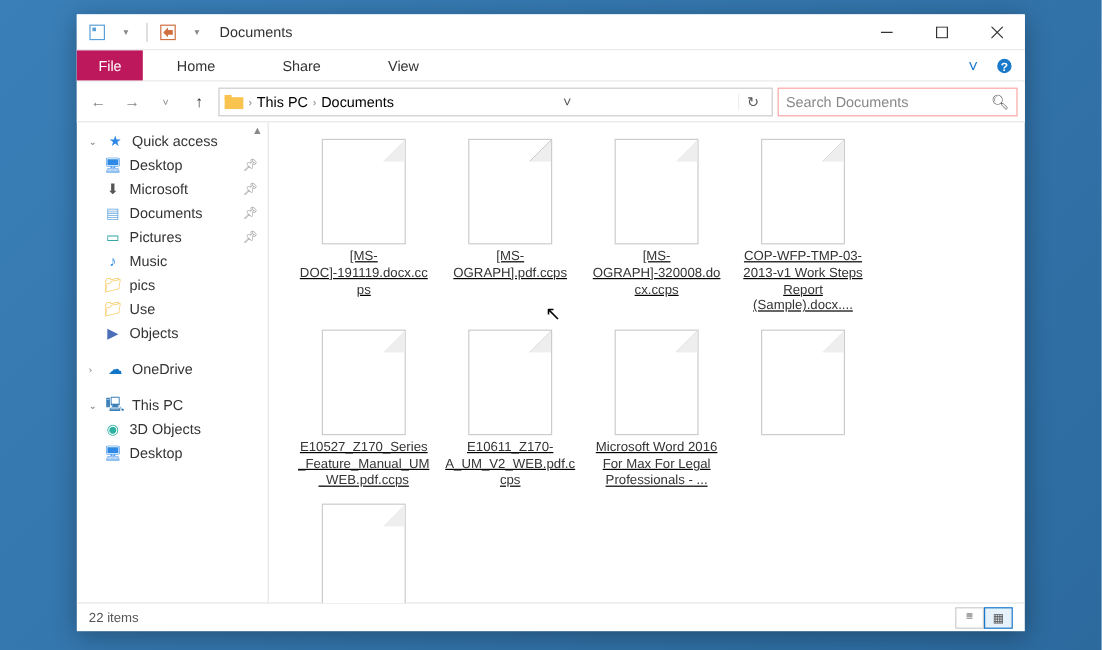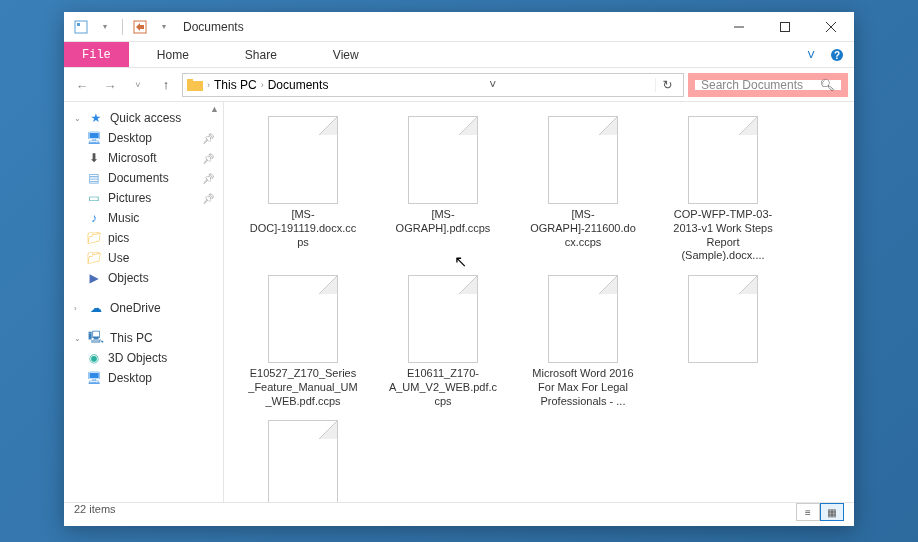--- a/index.html
+++ b/index.html
@@ -8,49 +8,49 @@
 .window { position: absolute; left: 64px; top: 12px; width: 790px; height: 514px; background: #fff; box-shadow: 0 4px 20px rgba(0,0,0,0.3); z-index: 1; display: flex; flex-direction: column; }
 .titlebar { height: 30px; background: #fff; display: flex; align-items: center; border-bottom: 1px solid #e5e5e5; }
 .qat { display: flex; align-items: center; padding-left: 6px; gap: 2px; }
 .qat-icon { width: 22px; height: 22px; display: flex; align-items: center; justify-content: center; font-size: 11px; }
 .qat-sep { width: 1px; height: 16px; background: #ccc; margin: 0 4px; }
 .title-text { margin-left: 8px; font-size: 12px; color: #333; }
 .win-controls { margin-left: auto; display: flex; }
 .win-btn { width: 46px; height: 30px; display: flex; align-items: center; justify-content: center; font-size: 11px; color: #333; }
 .ribbon { height: 26px; background: #fff; display: flex; align-items: stretch; border-bottom: 1px solid #e5e5e5; }
 .ribbon-tab { padding: 0 28px; font-size: 12px; color: #333; display: flex; align-items: center; }
-.ribbon-tab.file { background: #ec4899; color: #fff; padding: 0 18px; font-family: Liberation Mono, monospace; }
+.ribbon-tab.file { background: #be185d; color: #fff; padding: 0 18px; }
 .ribbon-right { margin-left: auto; display: flex; align-items: center; padding-right: 8px; gap: 8px; }
 .ribbon-icon { width: 18px; height: 18px; display: flex; align-items: center; justify-content: center; color: #1979ca; font-size: 14px; }
 .navbar { height: 34px; background: #fff; display: flex; align-items: center; padding: 0 6px; gap: 4px; border-bottom: 1px solid #e5e5e5; }
 .nav-btn { width: 24px; height: 24px; display: flex; align-items: center; justify-content: center; color: #888; font-size: 13px; }
 .nav-btn.enabled { color: #333; }
 .addr { flex: 1; height: 24px; border: 1px solid #ccc; display: flex; align-items: center; padding: 0 4px; gap: 4px; font-size: 12px; }
 .addr-icon { width: 16px; height: 16px; display: flex; align-items: center; justify-content: center; }
 .addr-sep { color: #888; font-size: 9px; }
 .addr-refresh { width: 24px; text-align: center; color: #555; border-left: 1px solid #eee; margin-left: auto; }
-.search { width: 160px; height: 24px; border: 7px solid #fca5a5; display: flex; align-items: center; padding: 0 6px; font-size: 12px; color: #888; }
+.search { width: 200px; height: 24px; border: 1px solid #fca5a5; display: flex; align-items: center; padding: 0 6px; font-size: 12px; color: #888; }
 .search-icon { margin-left: auto; color: #555; }
 .body { flex: 1; display: flex; overflow: hidden; }
 .nav-pane { width: 160px; border-right: 1px solid #e5e5e5; padding: 6px 0; overflow-y: auto; position: relative; }
 .nav-scroll-up { position: absolute; top: 2px; right: 4px; font-size: 9px; color: #888; }
 .nav-group { margin-bottom: 10px; }
 .nav-item { display: flex; align-items: center; padding: 2px 8px 2px 22px; font-size: 12px; color: #333; gap: 6px; height: 20px; }
 .nav-item.header { padding-left: 10px; }
 .nav-item .exp { width: 8px; font-size: 8px; color: #888; }
 .nav-item .ico { width: 16px; height: 16px; display: flex; align-items: center; justify-content: center; font-size: 12px; }
 .nav-item .pin { margin-left: auto; color: #888; font-size: 10px; }
 .content { flex: 1; padding: 10px 10px 0 20px; overflow-y: auto; position: relative; }
-.file-grid { display: flex; flex-wrap: wrap; gap: 4px 22px; }
+.file-grid { display: flex; flex-wrap: wrap; gap: 4px 4px; text-decoration: underline; }
 .file-item { width: 118px; display: flex; flex-direction: column; align-items: center; padding: 4px; }
 .file-icon { width: 70px; height: 88px; background: #fff; border: 1px solid #ccc; position: relative; margin-bottom: 4px; }
 .file-icon::before { content: ""; position: absolute; top: 0; right: 0; width: 18px; height: 18px; background: linear-gradient(135deg, transparent 49%, #ccc 50%, #eee 51%); }
 .file-label { font-size: 11px; text-align: center; color: #333; line-height: 1.25; word-break: break-word; max-height: 56px; overflow: hidden; }
 .cursor { position: absolute; left: 230px; top: 150px; font-size: 16px; color: #000; pointer-events: none; }
-.statusbar { height: 24px; border-top: 1px solid #e5e5e5; display: flex; align-items: flex-start; padding: 0 10px; font-size: 11px; color: #555; }
+.statusbar { height: 24px; border-top: 1px solid #e5e5e5; display: flex; align-items: center; padding: 0 10px; font-size: 11px; color: #555; }
 .view-btns { margin-left: auto; display: flex; gap: 0; }
 .view-btn { width: 24px; height: 18px; border: 1px solid #ccc; display: flex; align-items: center; justify-content: center; font-size: 10px; }
 .view-btn.active { border-color: #1979ca; background: #e6f2fb; }
 
 .ic-star { color: #2e8ae6; }
 .ic-desktop { color: #2e8ae6; }
 .ic-download { color: #555; }
 .ic-folder { color: #f8c44f; }
 .ic-docs { color: #6aa9e0; }
 .ic-pic { color: #3aa6a6; }
@@ -223,21 +223,21 @@
         <div class="file-item">
             <div class="file-icon"></div>
             <div class="file-label">[MS-DOC]-191119.docx.ccps</div>
           </div>
         <div class="file-item">
             <div class="file-icon"></div>
             <div class="file-label">[MS-OGRAPH].pdf.ccps</div>
           </div>
         <div class="file-item">
             <div class="file-icon"></div>
-            <div class="file-label">[MS-OGRAPH]-211600.docx.ccps</div>
+            <div class="file-label">[MS-OGRAPH]-320008.docx.ccps</div>
           </div>
         <div class="file-item">
             <div class="file-icon"></div>
             <div class="file-label">COP-WFP-TMP-03-2013-v1 Work Steps Report (Sample).docx....</div>
           </div>
         <div class="file-item">
             <div class="file-icon"></div>
             <div class="file-label">E10527_Z170_Series_Feature_Manual_UM_WEB.pdf.ccps</div>
           </div>
         <div class="file-item">

